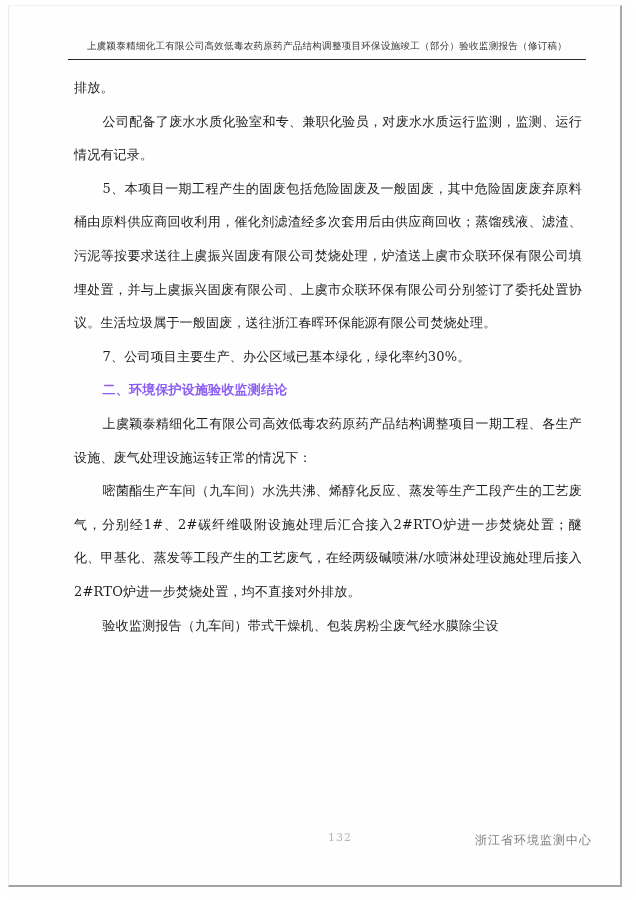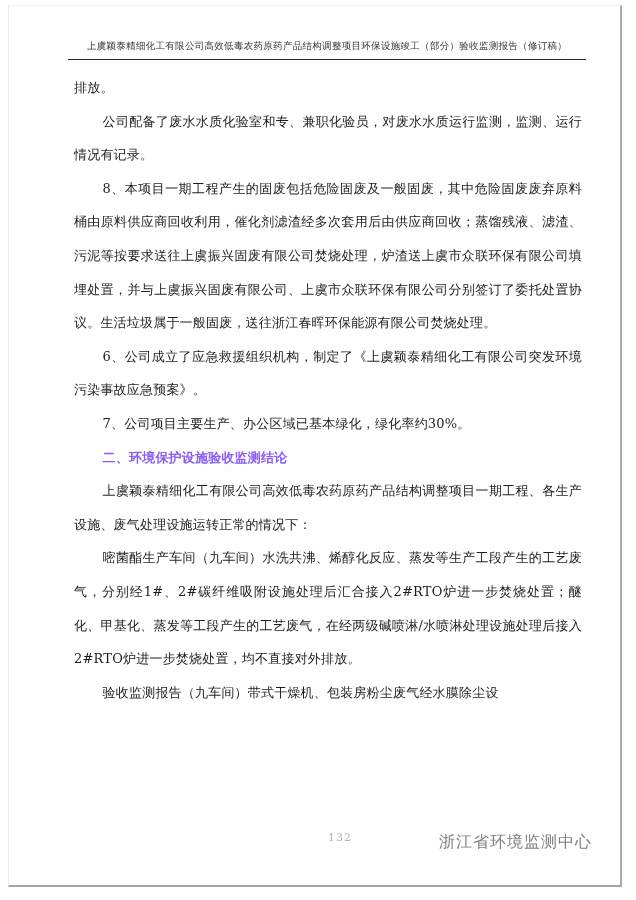--- a/index.html
+++ b/index.html
@@ -78,39 +78,38 @@
     left: 0;
     right: 0;
     text-align: center;
     color: #b3b3b3;
     letter-spacing: 1px;
   }
   .footer-org {
     position: absolute;
     right: 2px;
     top: 1px;
-    font-size: 16px;
+    font-size: 12px;
     color: #7d7d7d;
     letter-spacing: 1px;
   }
 </style>
 </head>
 <body>
 
 <div class="page">
 
   <div class="scan-edge"></div>
 
   <div class="header">上虞颖泰精细化工有限公司高效低毒农药原药产品结构调整项目环保设施竣工（部分）验收监测报告（修订稿）</div>
 
   <div class="content">
     <p class="no-indent">排放。</p>
     <p>公司配备了废水水质化验室和专、兼职化验员，对废水水质运行监测，监测、运行情况有记录。</p>
-    <p>8、本项目一期工程产生的固废包括危险固废及一般固废，其中危险固废废弃原料桶由原料供应商回收利用，催化剂滤渣经多次套用后由供应商回收；蒸馏残液、滤渣、污泥等按要求送往上虞振兴固废有限公司焚烧处理，炉渣送上虞市众联环保有限公司填埋处置，并与上虞振兴固废有限公司、上虞市众联环保有限公司分别签订了委托处置协议。生活垃圾属于一般固废，送往浙江春晖环保能源有限公司焚烧处理。</p>
-    <p>6、公司成立了应急救援组织机构，制定了《上虞颖泰精细化工有限公司突发环境污染事故应急预案》。</p>
+    <p>5、本项目一期工程产生的固废包括危险固废及一般固废，其中危险固废废弃原料桶由原料供应商回收利用，催化剂滤渣经多次套用后由供应商回收；蒸馏残液、滤渣、污泥等按要求送往上虞振兴固废有限公司焚烧处理，炉渣送上虞市众联环保有限公司填埋处置，并与上虞振兴固废有限公司、上虞市众联环保有限公司分别签订了委托处置协议。生活垃圾属于一般固废，送往浙江春晖环保能源有限公司焚烧处理。</p>
     <p>7、公司项目主要生产、办公区域已基本绿化，绿化率约30%。</p>
     <p class="heading">二、环境保护设施验收监测结论</p>
     <p>上虞颖泰精细化工有限公司高效低毒农药原药产品结构调整项目一期工程、各生产设施、废气处理设施运转正常的情况下：</p>
     <p>嘧菌酯生产车间（九车间）水洗共沸、烯醇化反应、蒸发等生产工段产生的工艺废气，分别经1#、2#碳纤维吸附设施处理后汇合接入2#RTO炉进一步焚烧处置；醚化、甲基化、蒸发等工段产生的工艺废气，在经两级碱喷淋/水喷淋处理设施处理后接入2#RTO炉进一步焚烧处置，均不直接对外排放。</p>
     <p>验收监测报告（九车间）带式干燥机、包装房粉尘废气经水膜除尘设</p>
   </div>
 
   <div class="footer">
     <span class="page-num">132</span>
     <span class="footer-org">浙江省环境监测中心</span>

